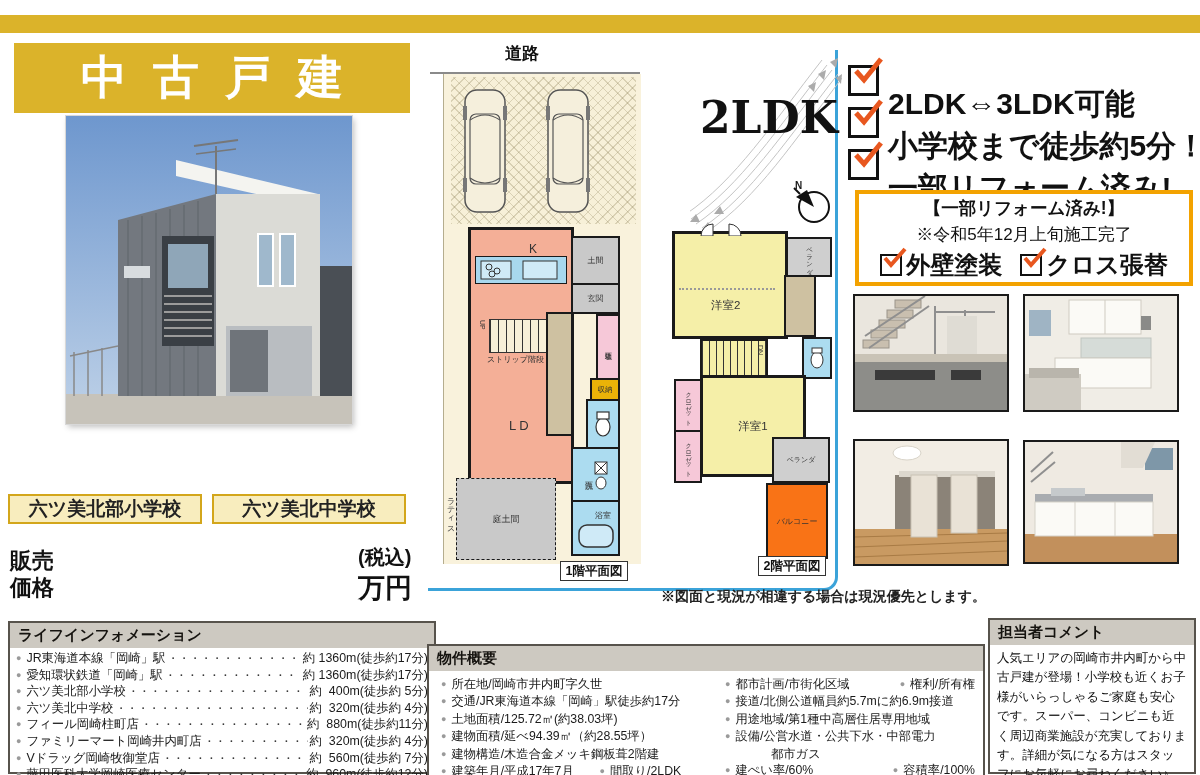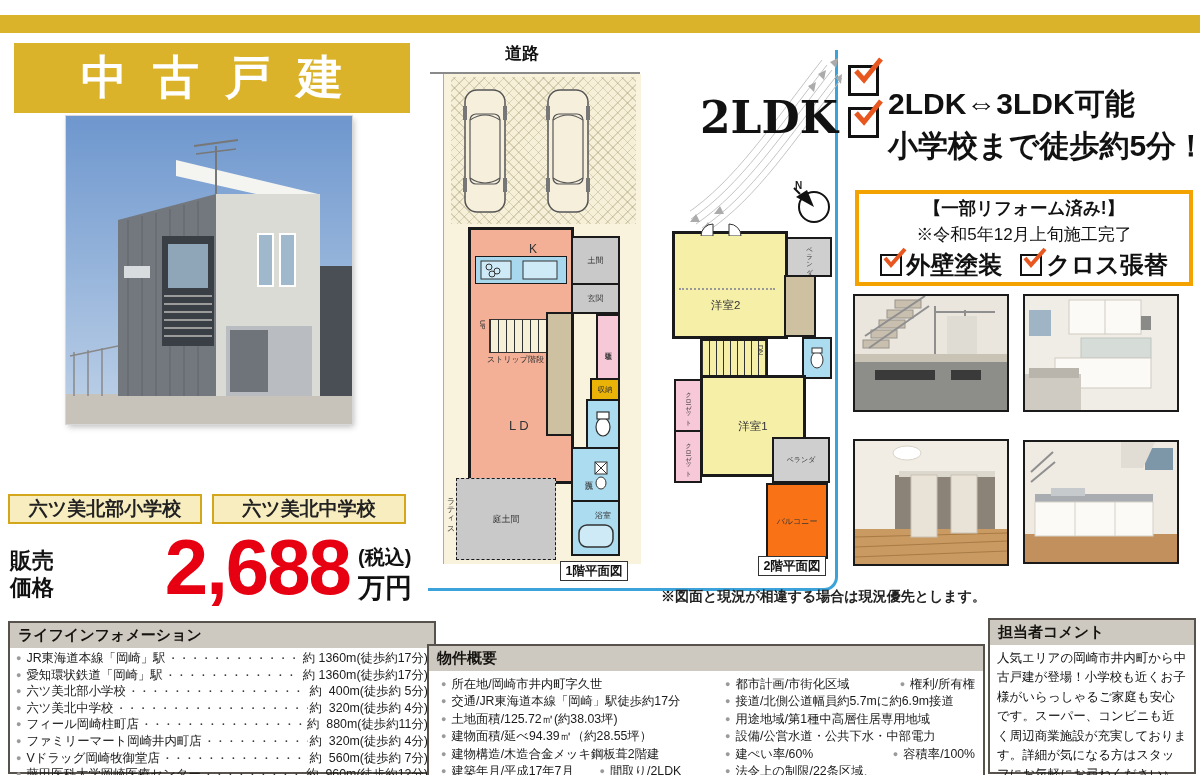--- a/index.html
+++ b/index.html
@@ -140,21 +140,20 @@
     <span>六ツ美北部小学校</span>
   </div>
   <div class="abs school" style="left:212px;width:190px;">
     <span>六ツ美北中学校</span>
   </div>
 
   <div class="abs pricelabel">
     <div>販売</div>
     <div>価格</div>
   </div>
-  <div class="abs priceamount">2,688</div>
   <div class="abs pricetax">(税込)</div>
   <div class="abs priceunit">万円</div>
 
   <div class="abs box lifebox">
     <div class="hd">ライフインフォメーション</div>
     <div style="padding-top:2px;">
       <div class="row">
           <span class="bullet">●</span>
           <span>JR東海道本線「岡崎」駅</span>
           <span class="dots">・・・・・・・・・・・・・・・・・・・・・・</span>
@@ -364,20 +363,28 @@
     <span class="lbl">2LDK⇔3LDK可能</span>
   </div>
   <div class="feat" style="top:102px;">
     <span class="cb">
         <svg width="30" height="26">
           <path d="M4 13 L12 22 L29 1" fill="none" stroke="#E8571F" stroke-width="5"></path>
         </svg>
       </span>
     <span class="lbl">小学校まで徒歩約5分！</span>
   </div>
+  <div class="feat" style="top:144px;">
+    <span class="cb">
+        <svg width="30" height="26">
+          <path d="M4 13 L12 22 L29 1" fill="none" stroke="#E8571F" stroke-width="5"></path>
+        </svg>
+      </span>
+    <span class="lbl">一部リフォーム済み!</span>
+  </div>
 
   <div class="abs reform">
     <div class="l1">【一部リフォーム済み!】</div>
     <div class="l2">※令和5年12月上旬施工完了</div>
     <div class="l3">
       <span class="it">
         <span class="cbs">
             <svg width="24" height="20">
               <path d="M3 10 L9 17 L23 1" fill="none" stroke="#E8571F" stroke-width="4"></path>
             </svg>
@@ -520,20 +527,23 @@
           <span>接道/北側公道幅員約5.7mに約6.9m接道</span>
         </div>
       <div class="row">
           <span class="bullet">●</span>
           <span>用途地域/第1種中高層住居専用地域</span>
         </div>
       <div class="row">
           <span class="bullet">●</span>
           <span>設備/公営水道・公共下水・中部電力</span>
         </div>
+      <div class="row" style="padding-left:48px;">
+          <span>都市ガス</span>
+        </div>
       <div class="row">
           <span class="bullet">●</span>
           <span>建ぺい率/60%</span>
           <span class="bullet" style="margin-left:auto;">●</span>
           <span>容積率/100%</span>
         </div>
       <div class="row">
           <span class="bullet">●</span>
           <span>法令上の制限/22条区域、</span>
         </div>

